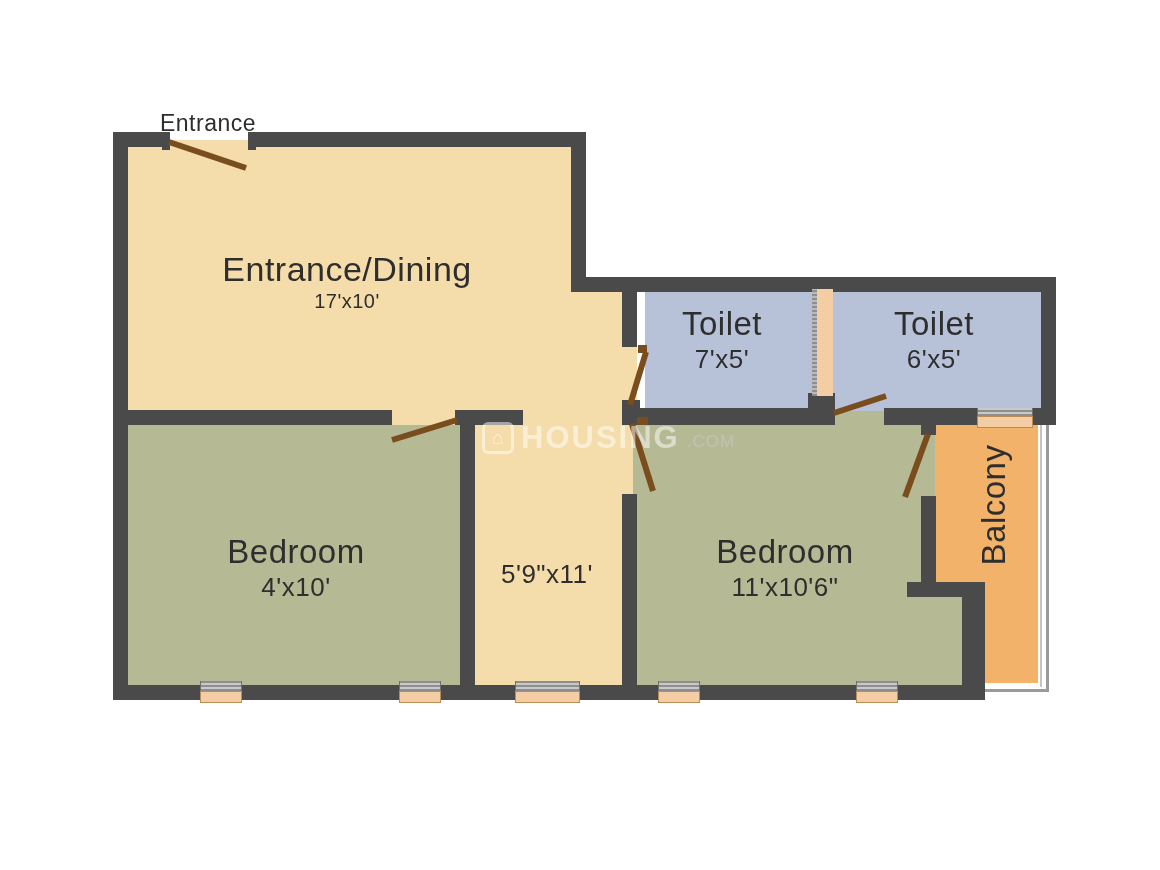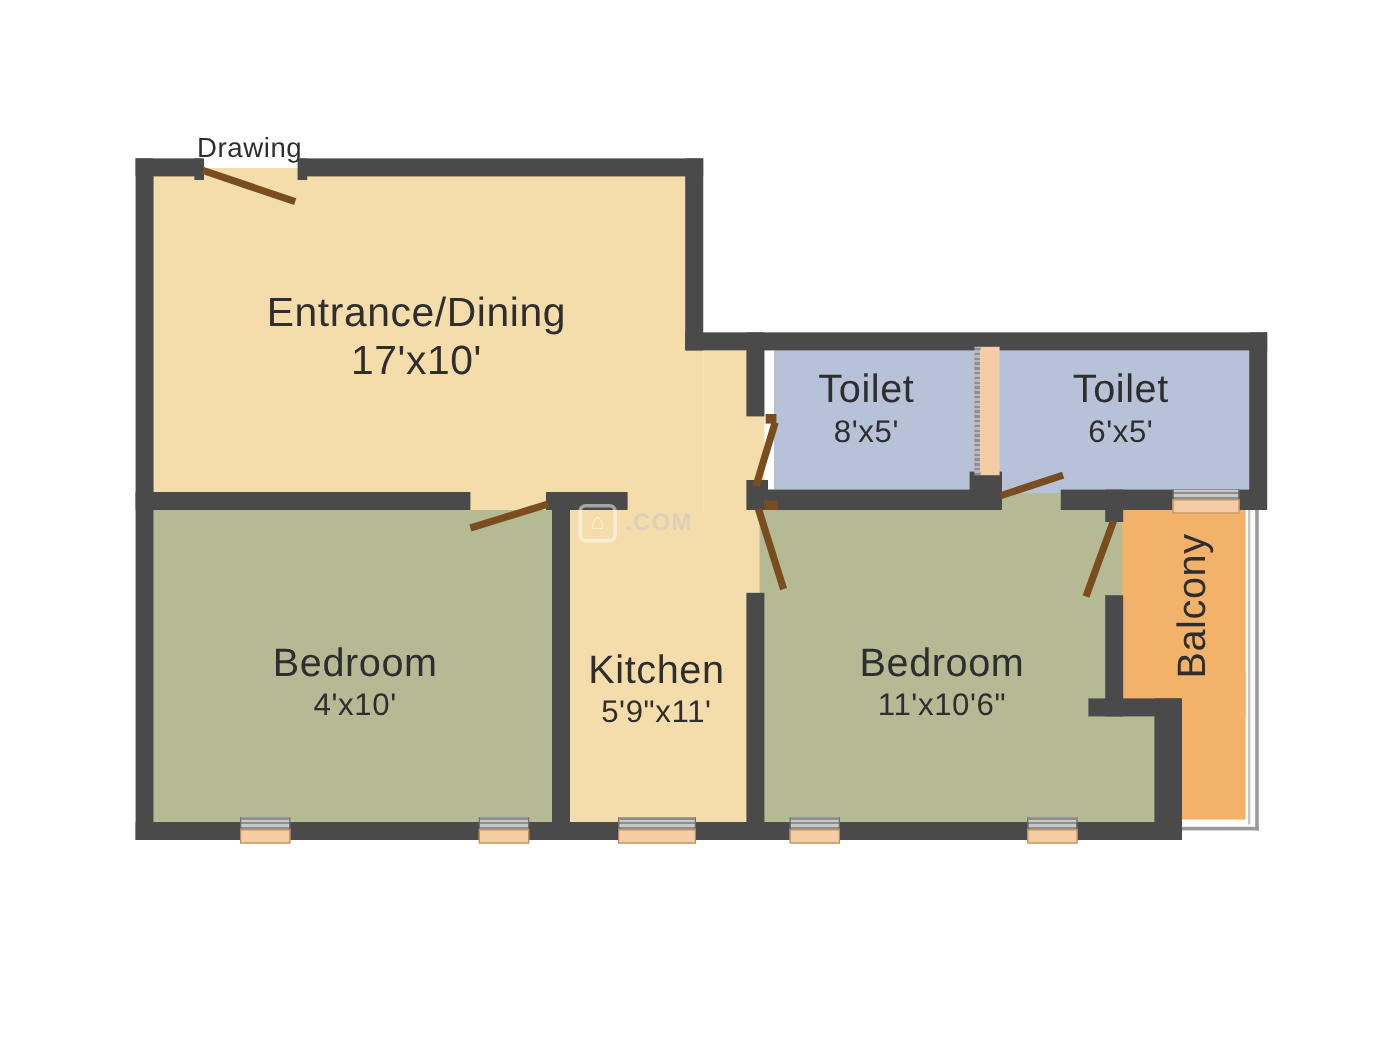--- a/index.html
+++ b/index.html
@@ -31,42 +31,42 @@
   .rail-thin { background:#c4c4c4; }
   
   .room-label {
     position:absolute; transform:translate(-50%,-50%);
     text-align:center; color:#2e2e2e; line-height:1.12; letter-spacing:0.5px;
     white-space:nowrap;
   }
   .room-name { font-size:33px; }
   .room-name-lg { font-size:34px; }
   .room-dims { font-size:26px; margin-top:2px; }
-  .room-dims-lg { font-size:34px; }
+  .room-dims-lg { font-size:20px; }
   .label-vertical { transform:translate(-50%,-50%) rotate(-90deg); }
   .entrance-label {
     position:absolute; transform:translate(-50%,-50%);
     font-size:23px; color:#2e2e2e; letter-spacing:0.5px; white-space:nowrap;
   }
   
   .watermark {
     position:absolute; display:flex; align-items:center; gap:7px;
     pointer-events:none;
   }
   .wm-icon {
     width:26px; height:26px; border:3px solid rgba(255,255,255,0.5);
     border-radius:6px; display:flex; align-items:center; justify-content:center;
     color:rgba(255,255,255,0.55); font-size:19px; font-weight:bold;
   }
   .wm-brand {
     font-size:31px; font-weight:bold; letter-spacing:2px;
     color:rgba(255,255,255,0.5);
   }
   .wm-suffix {
-    font-size:20px; font-weight:bold; letter-spacing:1px;
+    font-size:17px; font-weight:normal; letter-spacing:1px;
     color:rgba(200,200,200,0.6); align-self:flex-end; padding-bottom:4px;
   }
   .doors-svg { position:absolute; left:0; top:0; }
 </style>
 </head>
 <body>
 
 <div class="canvas">
 
   <div class="abs floor-living" style="left:128px; top:140px; width:458px; height:285px;"></div>
@@ -143,47 +143,47 @@
     <line x1="169" y1="142" x2="246" y2="168" stroke="#7a4d1e" stroke-width="6"></line>
     <line x1="457" y1="420" x2="392" y2="440" stroke="#7a4d1e" stroke-width="6"></line>
     <line x1="646" y1="352" x2="630" y2="405" stroke="#7a4d1e" stroke-width="6"></line>
     <line x1="632" y1="424" x2="653" y2="491" stroke="#7a4d1e" stroke-width="6"></line>
     <line x1="834" y1="413" x2="886" y2="396" stroke="#7a4d1e" stroke-width="6"></line>
     <line x1="928" y1="434" x2="905" y2="497" stroke="#7a4d1e" stroke-width="6"></line>
   </svg>
 
   <div class="watermark" style="left:482px; top:420px;">
     <span class="wm-icon">⌂</span>
+    <span class="wm-brand">HOUSING</span>
     <span class="wm-suffix">.COM</span>
   </div>
 
-  <div class="entrance-label" style="left:208px; top:123px;">Drawing</div>
+  <div class="entrance-label" style="left:208px; top:123px;">Entrance</div>
 
   <div class="room-label" style="left:347px; top:281px;">
     <div class="room-name room-name-lg">Entrance/Dining</div>
     <div class="room-dims room-dims-lg">17'x10'</div>
   </div>
 
   <div class="room-label" style="left:722px; top:340px;">
     <div class="room-name">Toilet</div>
-    <div class="room-dims">8'x5'</div>
+    <div class="room-dims">7'x5'</div>
   </div>
 
   <div class="room-label" style="left:934px; top:340px;">
     <div class="room-name">Toilet</div>
     <div class="room-dims">6'x5'</div>
   </div>
 
   <div class="room-label" style="left:296px; top:568px;">
     <div class="room-name">Bedroom</div>
     <div class="room-dims">4'x10'</div>
   </div>
 
   <div class="room-label" style="left:547px; top:574px;">
-    <div class="room-name">Kitchen</div>
     <div class="room-dims">5'9"x11'</div>
   </div>
 
   <div class="room-label" style="left:785px; top:568px;">
     <div class="room-name">Bedroom</div>
     <div class="room-dims">11'x10'6"</div>
   </div>
 
   <div class="room-label label-vertical" style="left:994px; top:505px;">
     <div class="room-name">Balcony</div>

